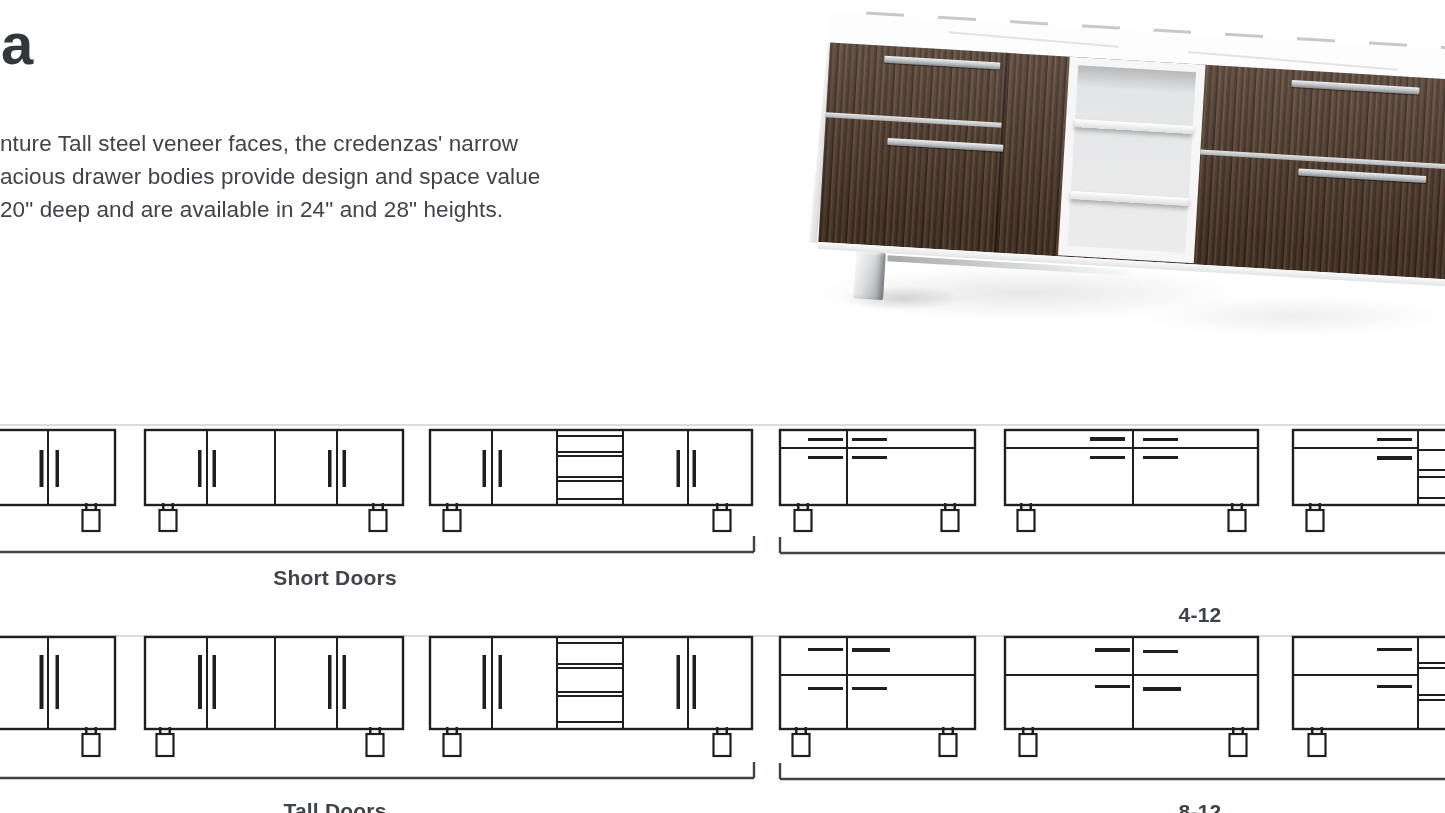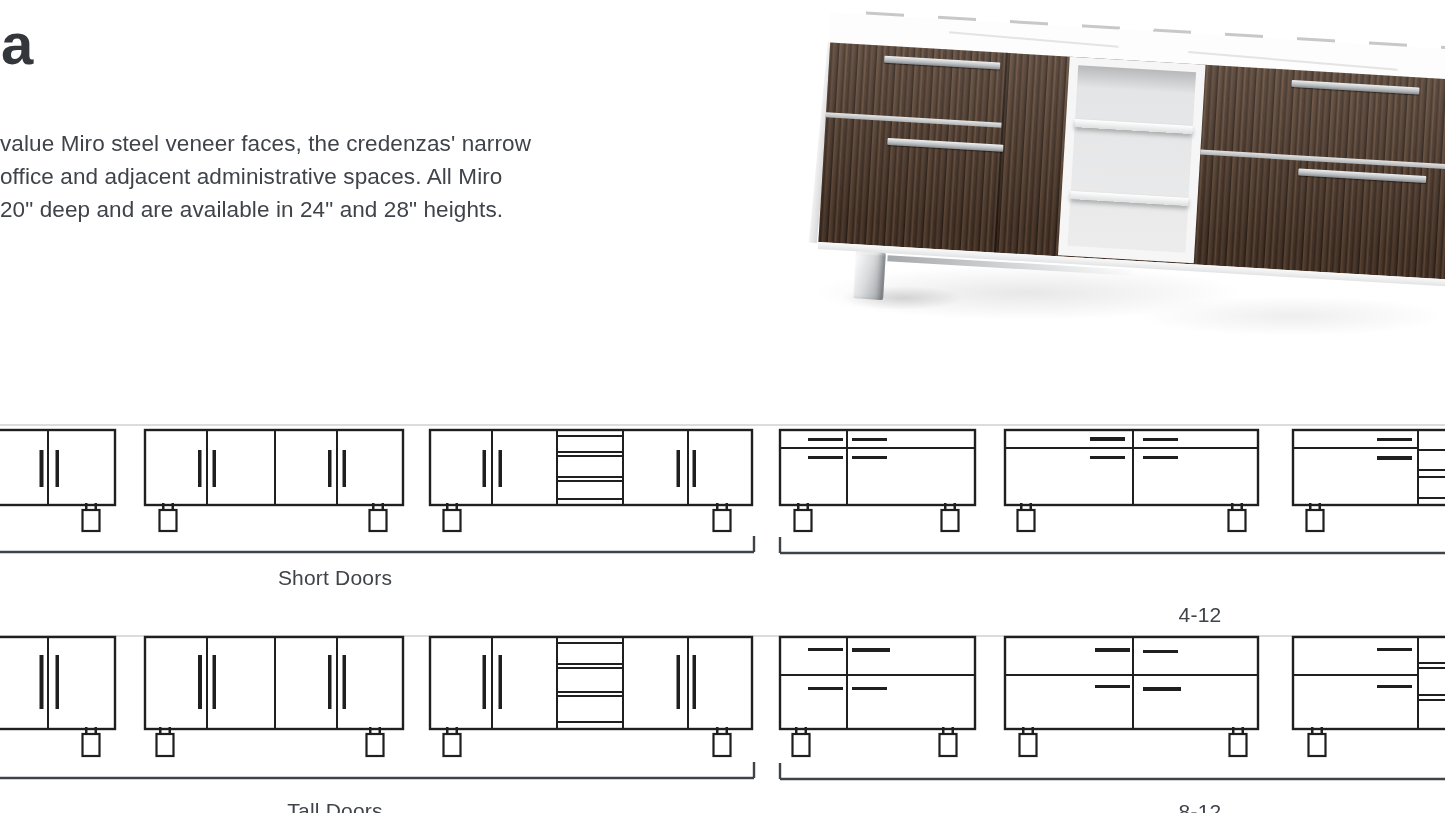--- a/index.html
+++ b/index.html
@@ -64,21 +64,21 @@
     background:linear-gradient(#fafafa,#e2e3e4);}
   .leg{position:absolute;left:46px;top:237px;width:30px;height:47px;border-radius:2px;
     background:linear-gradient(105deg,#f5f6f7 10%,#d9dbdd 45%,#9b9fa2 100%);
     box-shadow:inset -6px 0 6px -3px rgba(60,64,67,.55), inset 0 2px 2px rgba(255,255,255,.8);}
   .rail{position:absolute;left:78px;top:239px;width:250px;height:6px;
     background:linear-gradient(90deg,rgba(150,154,157,.85),rgba(190,193,195,.25) 80%,rgba(190,193,195,0));}
 
   
   #diagrams{position:absolute;left:0;top:0;width:1445px;height:813px;}
   .diagram-label{position:absolute;transform:translateX(-50%);font-size:21px;
-    color:var(--text);letter-spacing:.2px;white-space:nowrap;}
+    color:var(--text);letter-spacing:.2px;white-space:nowrap;font-weight:bold;}
   .lbl-0{left:335px;top:566px;} .lbl-1{left:1200px;top:567px;margin-top:36px;}
   .lbl-2{left:335px;top:799px;} .lbl-3{left:1200px;top:800px;}
 </style>
 </head>
 <body>
 
 <div class="shadow shadow-main"></div>
 <div class="shadow shadow-right"></div>
 <div class="shadow shadow-foot"></div>
 
@@ -107,22 +107,22 @@
     </div>
     <div class="base"></div>
     <div class="leg"></div>
     <div class="rail"></div>
   </div>
 </div>
 
 <div class="title">a</div>
 
 <div class="intro">
-  <div>value Miro steel veneer faces, the credenzas' narrow</div>
-  <div>office and adjacent administrative spaces. All Miro</div>
+  <div>nture Tall steel veneer faces, the credenzas' narrow</div>
+  <div>acious drawer bodies provide design and space value</div>
   <div>20" deep and are available in 24" and 28" heights.</div>
 </div>
 
 <svg id="diagrams">
     <line x1="0" y1="425" x2="1445" y2="425" stroke="#dcdcdc" stroke-width="2"></line>
     <line x1="0" y1="636" x2="1445" y2="636" stroke="#dcdcdc" stroke-width="2"></line>
     <line x1="0" y1="552" x2="754" y2="552" stroke="#3e434a" stroke-width="2.4"></line>
     <line x1="754" y1="552" x2="754" y2="536" stroke="#3e434a" stroke-width="2.4"></line>
     <line x1="780" y1="553" x2="1445" y2="553" stroke="#3e434a" stroke-width="2.4"></line>
     <line x1="780" y1="553" x2="780" y2="537" stroke="#3e434a" stroke-width="2.4"></line>

